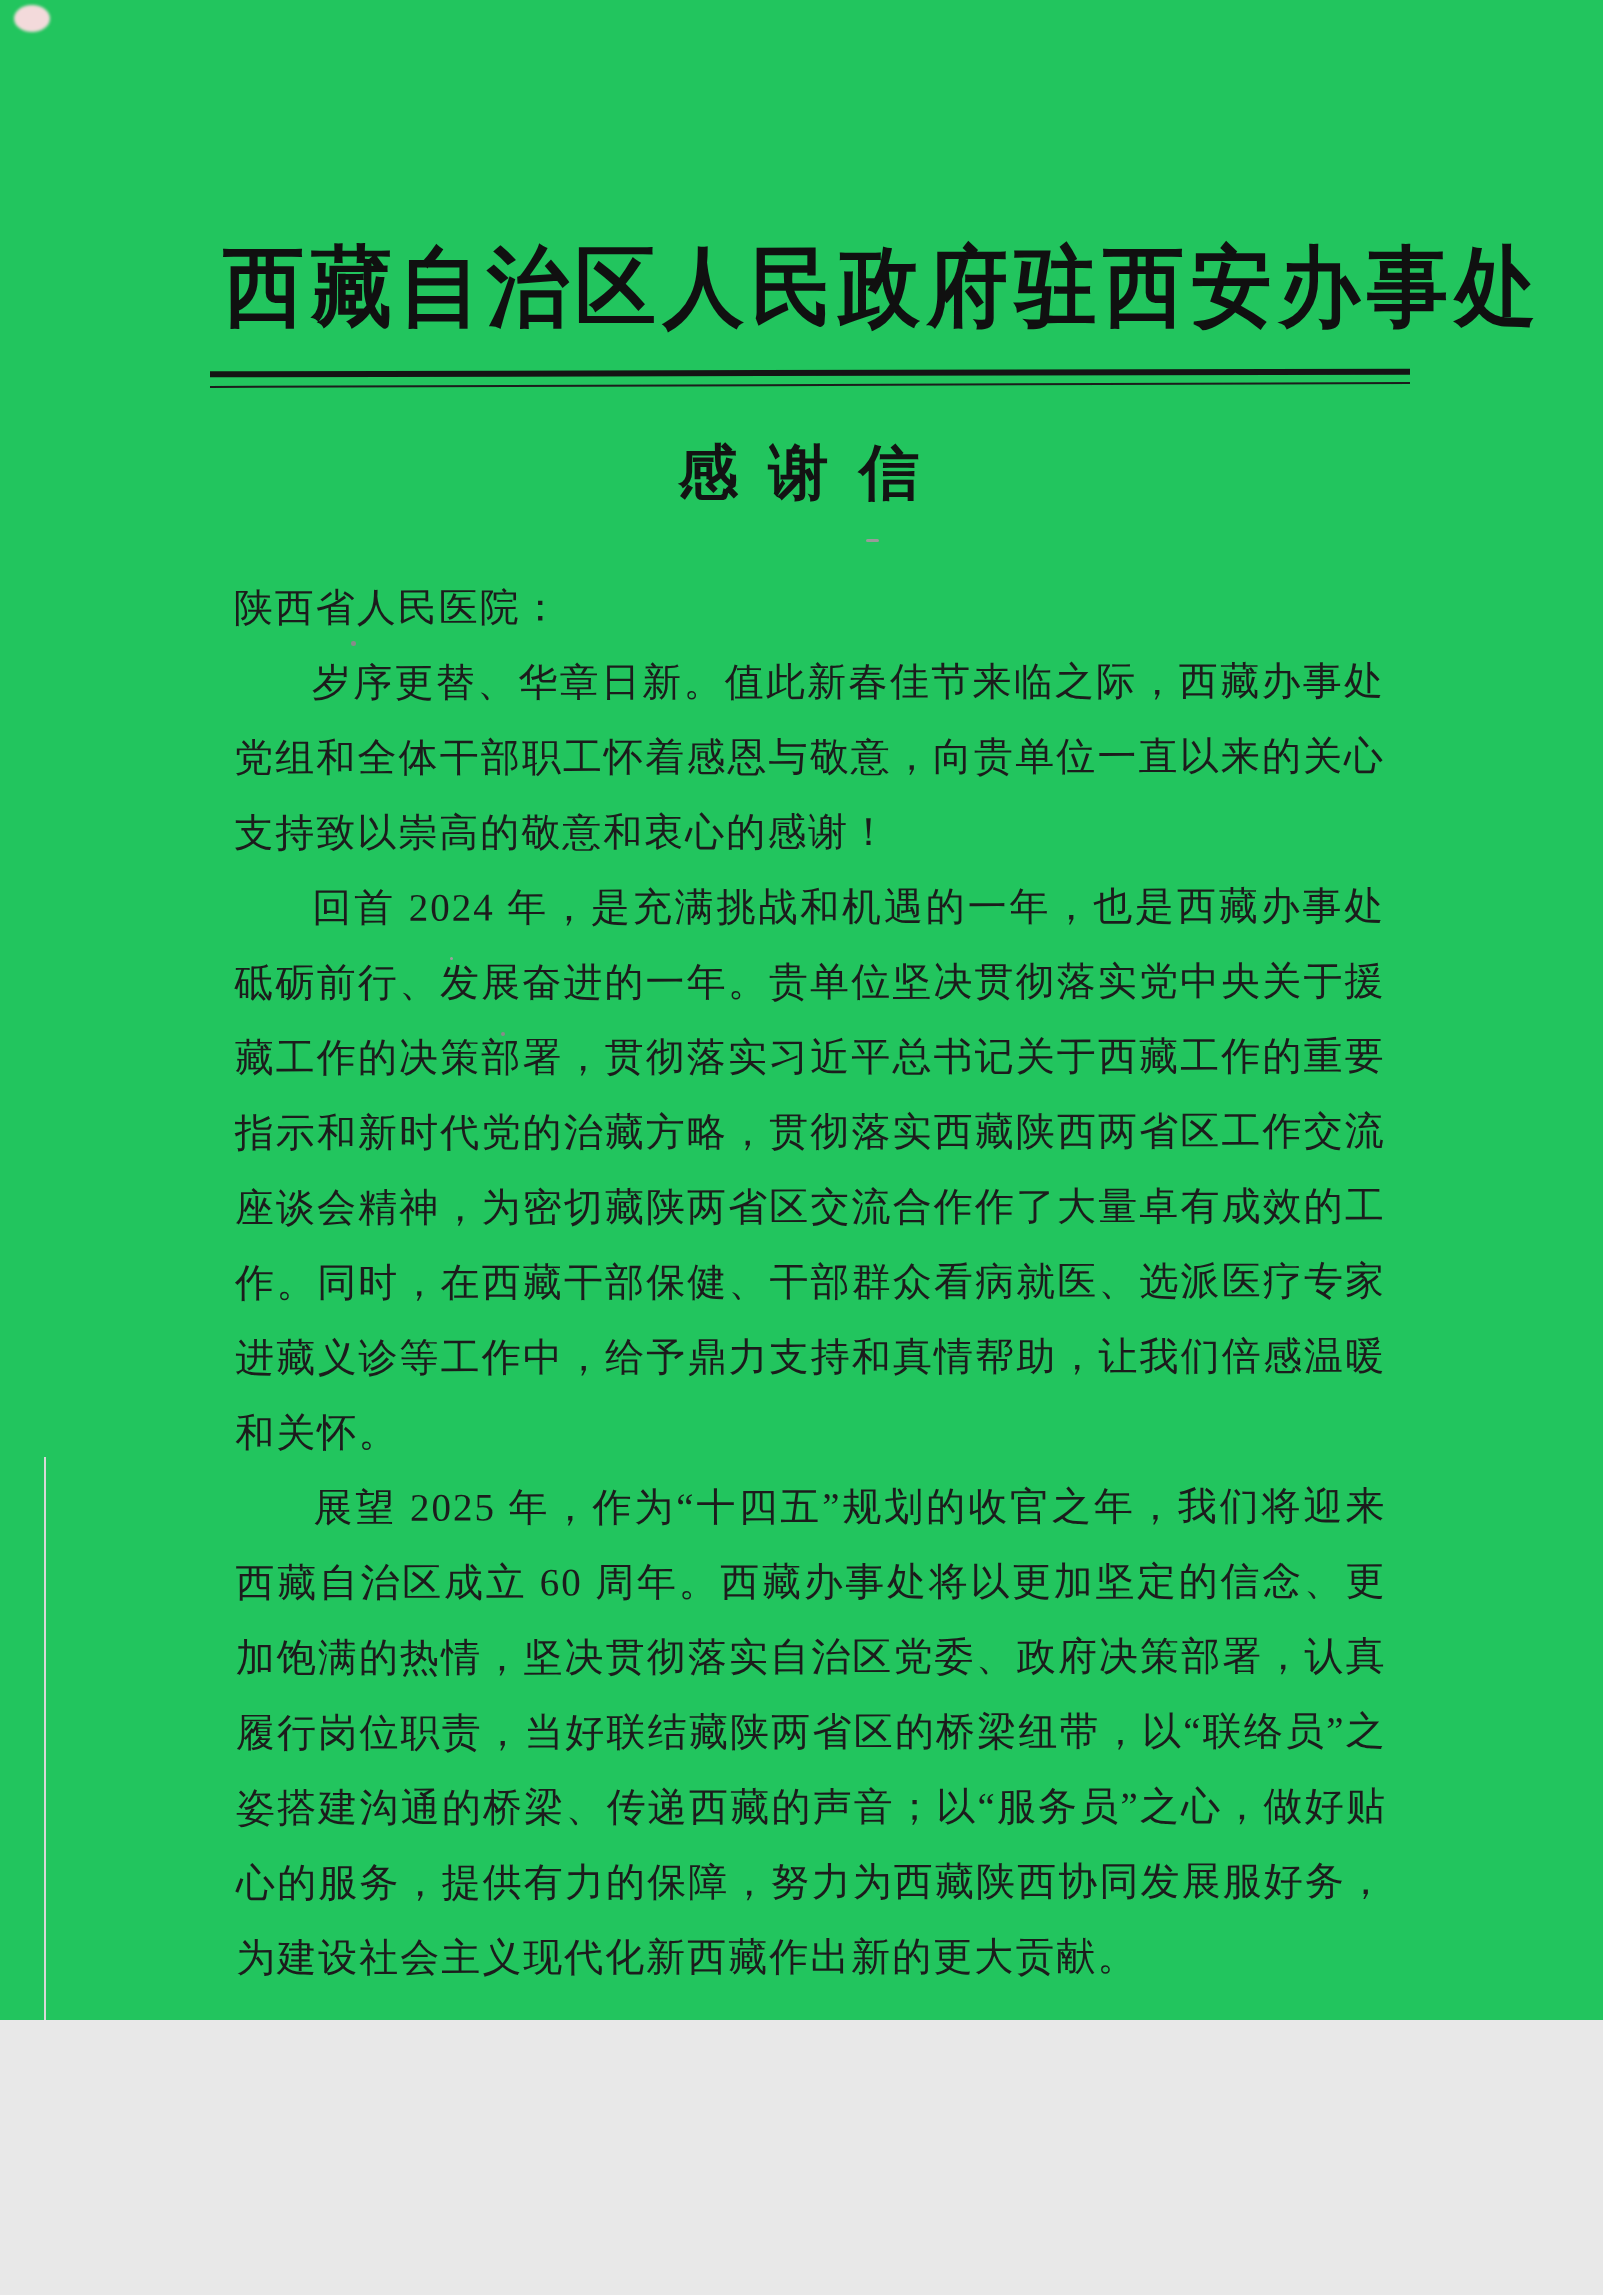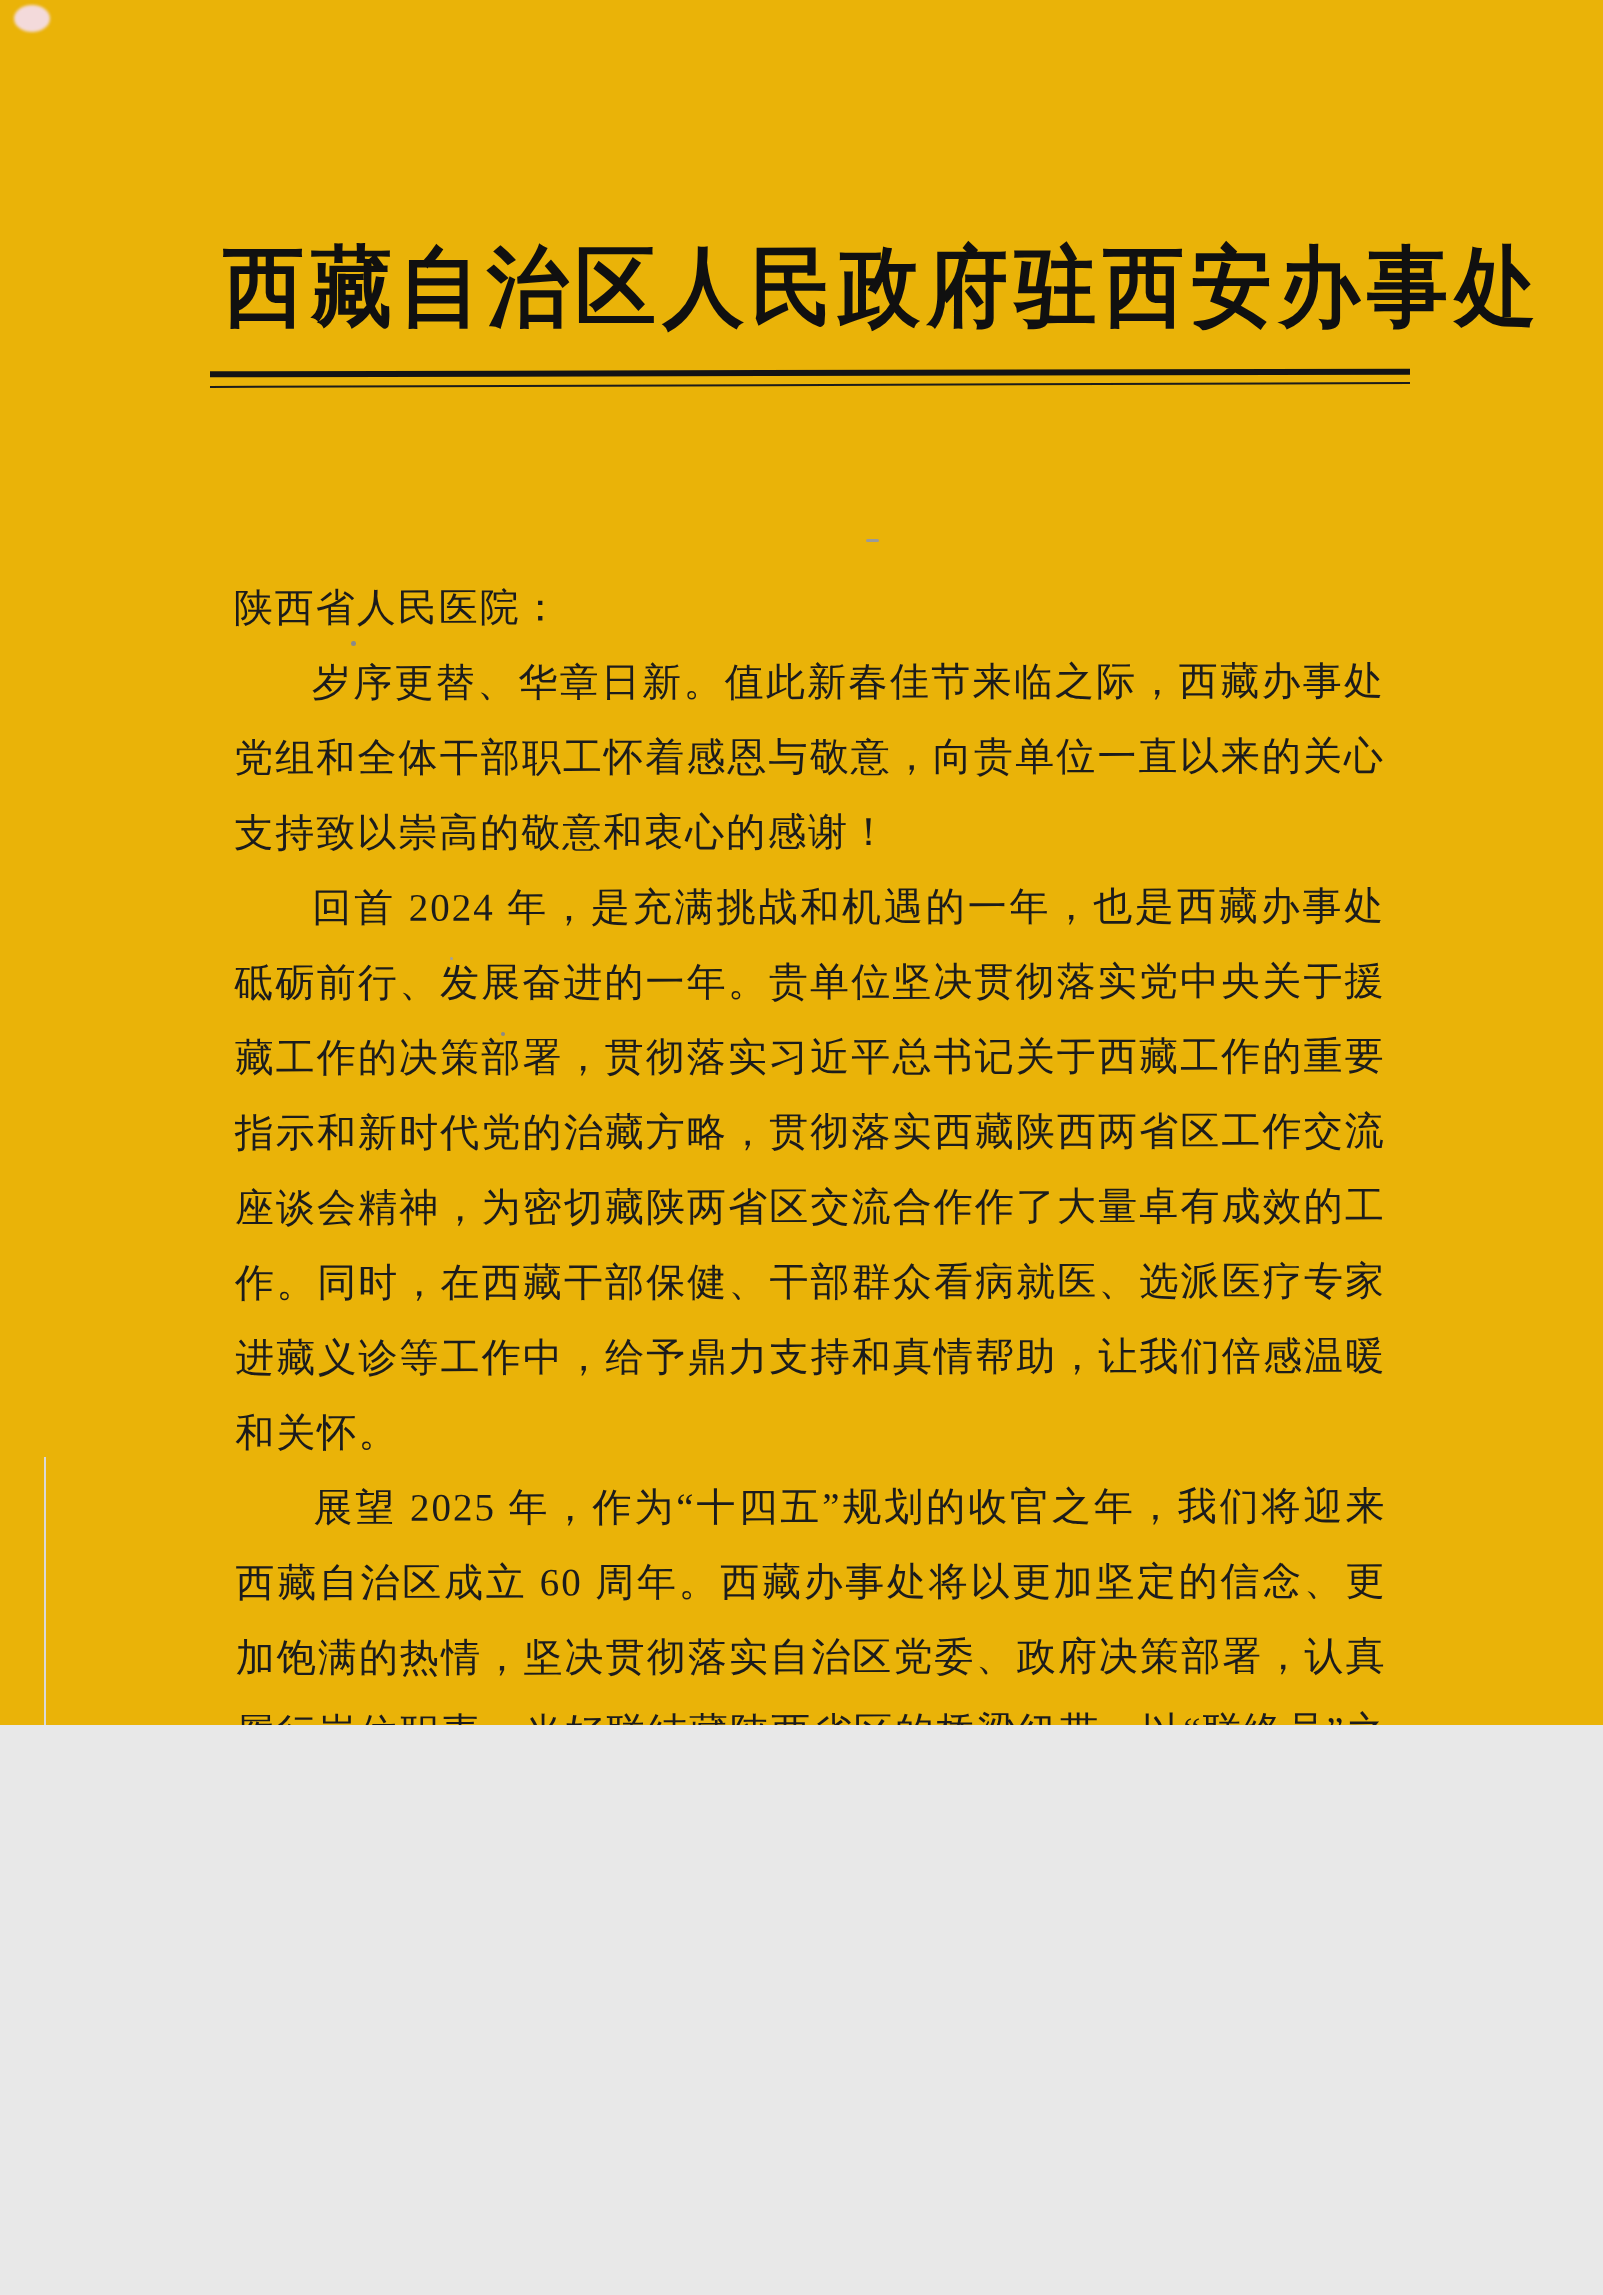--- a/index.html
+++ b/index.html
@@ -3,23 +3,23 @@
 <meta charset="utf-8">
 <style>
   html, body {
     margin: 0;
     padding: 0;
     background: #e8e8e8;
   }
   .page {
     position: relative;
     width: 1604px;
-    height: 1725px;
+    height: 2020px;
     margin: 0 auto;
-    background: #eab308;
+    background: #22c55e;
     overflow: hidden;
     font-family: "Liberation Serif", "DejaVu Serif", serif;
     color: #1b1b1b;
   }
 
   
   .org-name {
     position: absolute;
     top: 241px;
     left: 223px;
@@ -154,20 +154,21 @@
   <div class="speck s4"></div>
 
   <header>
     <h1 class="org-name">西藏自治区人民政府驻西安办事处</h1>
     <div class="head-rule">
       <div class="r1"></div>
       <div class="r2"></div>
     </div>
   </header>
 
+  <h2 class="letter-title">感 谢 信</h2>
 
   <main class="letter-body">
     <p class="salutation">陕西省人民医院：</p>
     <p class="para">岁序更替、华章日新。值此新春佳节来临之际，西藏办事处党组和全体干部职工怀着感恩与敬意，向贵单位一直以来的关心支持致以崇高的敬意和衷心的感谢！</p>
     <p class="para">回首 2024 年，是充满挑战和机遇的一年，也是西藏办事处砥砺前行、发展奋进的一年。贵单位坚决贯彻落实党中央关于援藏工作的决策部署，贯彻落实习近平总书记关于西藏工作的重要指示和新时代党的治藏方略，贯彻落实西藏陕西两省区工作交流座谈会精神，为密切藏陕两省区交流合作作了大量卓有成效的工作。同时，在西藏干部保健、干部群众看病就医、选派医疗专家进藏义诊等工作中，给予鼎力支持和真情帮助，让我们倍感温暖和关怀。</p>
     <p class="para">展望 2025 年，作为“十四五”规划的收官之年，我们将迎来西藏自治区成立 60 周年。西藏办事处将以更加坚定的信念、更加饱满的热情，坚决贯彻落实自治区党委、政府决策部署，认真履行岗位职责，当好联结藏陕两省区的桥梁纽带，以“联络员”之姿搭建沟通的桥梁、传递西藏的声音；以“服务员”之心，做好贴心的服务，提供有力的保障，努力为西藏陕西协同发展服好务，为建设社会主义现代化新西藏作出新的更大贡献。</p>
   </main>
 
   <div class="footer-rule">
     <div class="r1"></div>

